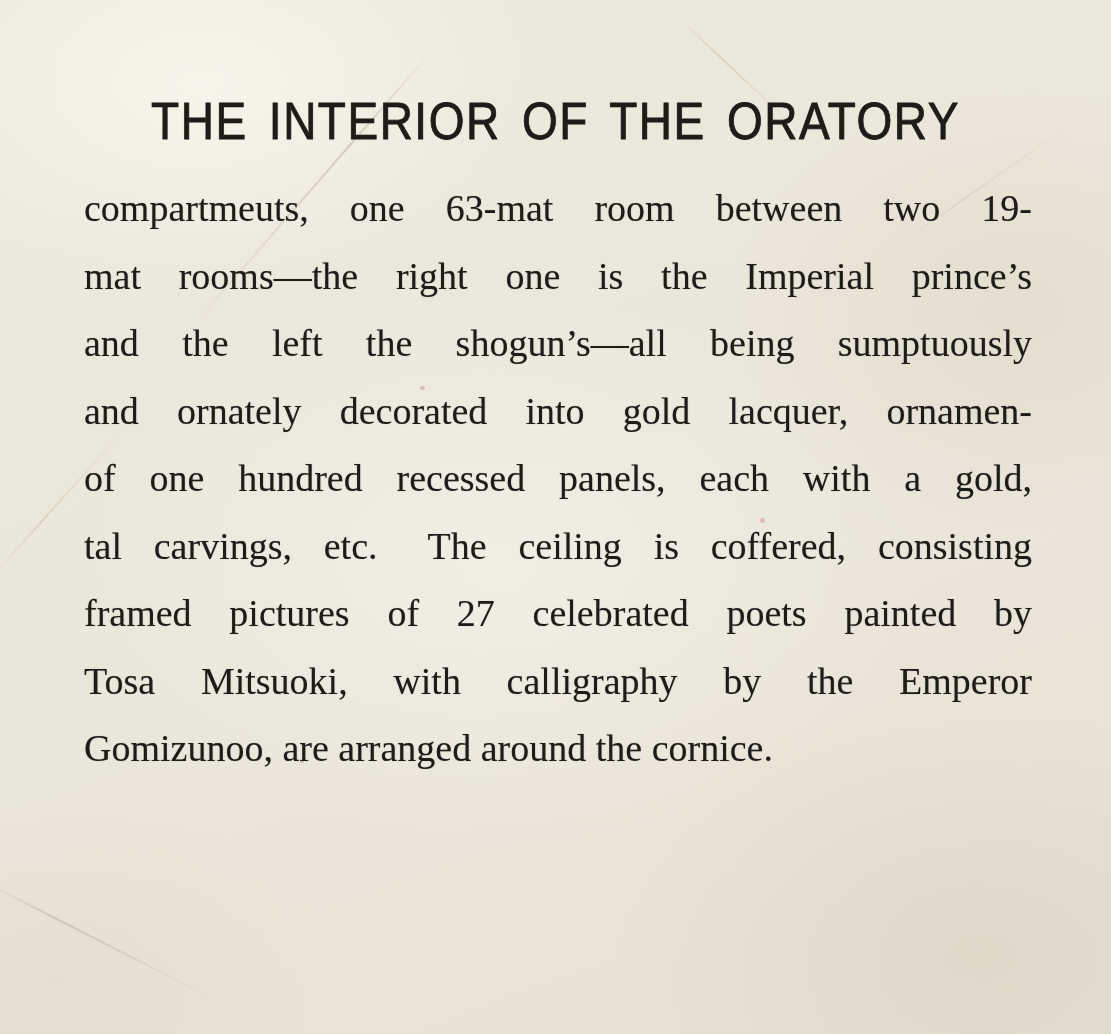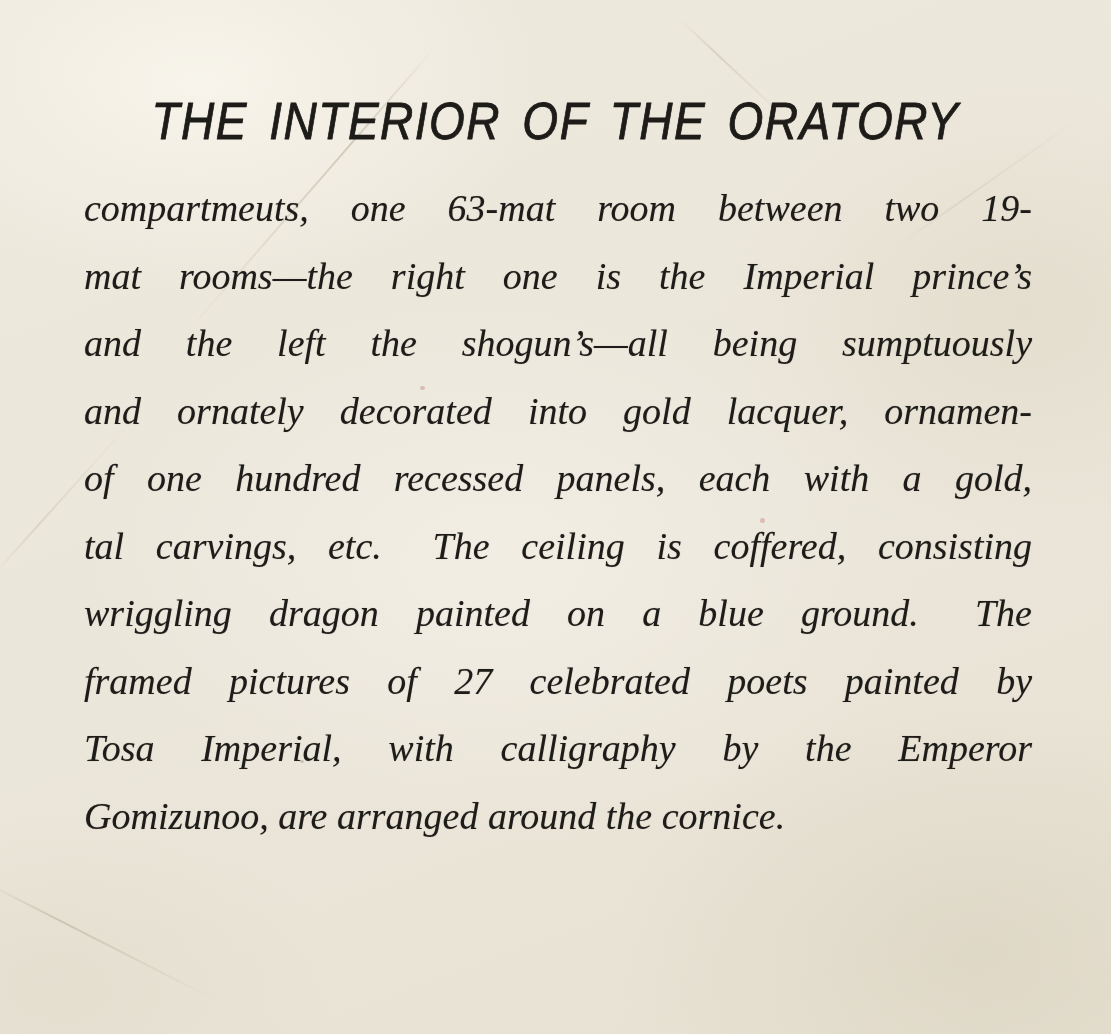--- a/index.html
+++ b/index.html
@@ -14,21 +14,20 @@
     overflow: hidden;
     background:
       radial-gradient(ellipse 500px 300px at 18% 8%, rgba(255, 253, 246, 0.55), transparent 70%),
       radial-gradient(ellipse 600px 400px at 45% 55%, rgba(248, 245, 237, 0.5), transparent 70%),
       radial-gradient(ellipse 420px 320px at 92% 30%, rgba(219, 211, 192, 0.45), transparent 70%),
       radial-gradient(ellipse 520px 360px at 88% 92%, rgba(210, 201, 181, 0.4), transparent 70%),
       radial-gradient(ellipse 400px 260px at 5% 95%, rgba(223, 216, 199, 0.45), transparent 70%),
       linear-gradient(160deg, #eee9dd 0%, #ebe6da 55%, #e7e1d2 100%);
     font-family: "Liberation Serif", "DejaVu Serif", serif;
     color: #1e1c19;
-    font-style: italic;
   }
   
   .crease {
     position: absolute;
     height: 2px;
     background: linear-gradient(90deg, transparent, rgba(183, 173, 150, 0.55), rgba(197, 188, 166, 0.35), transparent);
     pointer-events: none;
   }
   .crease.c1 { left: 120px; top: 190px; width: 380px; transform: rotate(131deg); }
   .crease.c2 { left: 660px; top: 70px;  width: 150px; transform: rotate(43deg); opacity: .7; }
@@ -101,19 +100,18 @@
 
   <div class="title">THE INTERIOR OF THE ORATORY</div>
 
   <div class="paragraph">
     <div class="line justify">compartmeuts, one 63-mat room between two 19-</div>
     <div class="line justify">mat rooms—the right one is the Imperial prince’s</div>
     <div class="line justify">and the left the shogun’s—all being sumptuously</div>
     <div class="line justify">and ornately decorated into gold lacquer, ornamen-</div>
     <div class="line justify">of one hundred recessed panels, each with a gold,</div>
     <div class="line justify">tal carvings, etc.  The ceiling is coffered, consisting</div>
-    <div class="line justify">wriggling dragon painted on a blue ground.  The</div>
     <div class="line justify">framed pictures of 27 celebrated poets painted by</div>
-    <div class="line justify">Tosa Imperial, with calligraphy by the Emperor</div>
+    <div class="line justify">Tosa Mitsuoki, with calligraphy by the Emperor</div>
     <div class="line last">Gomizunoo, are arranged around the cornice.</div>
   </div>
 
 </div>
 
 </body></html>

